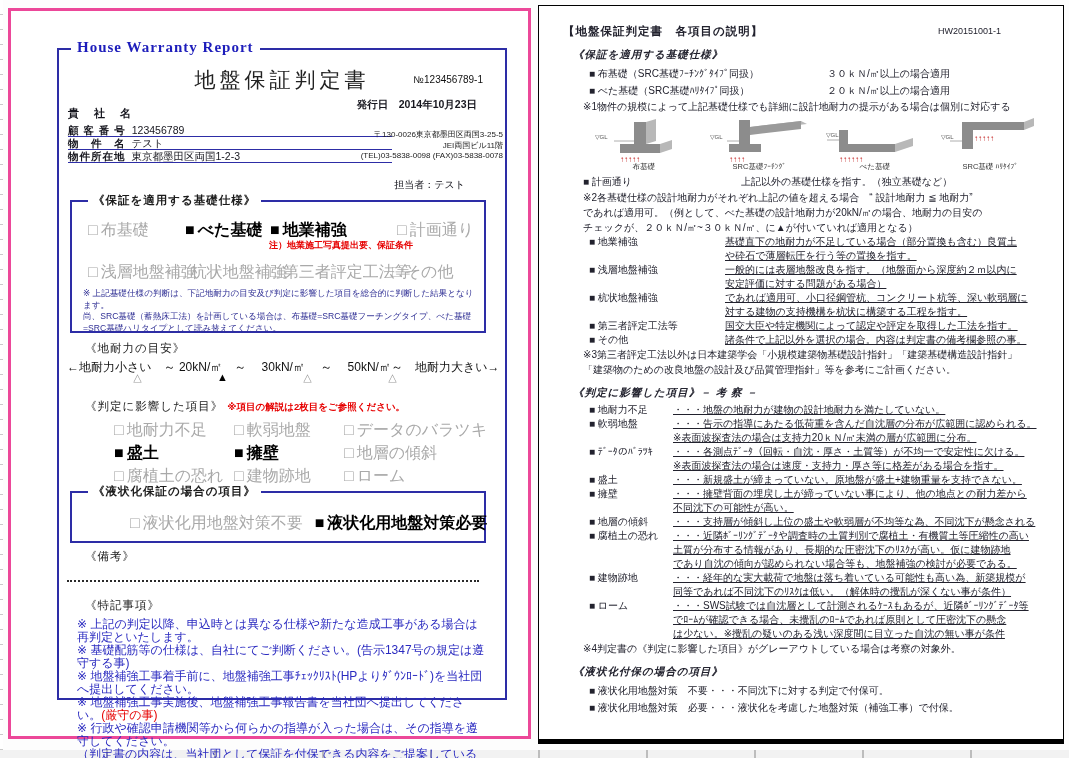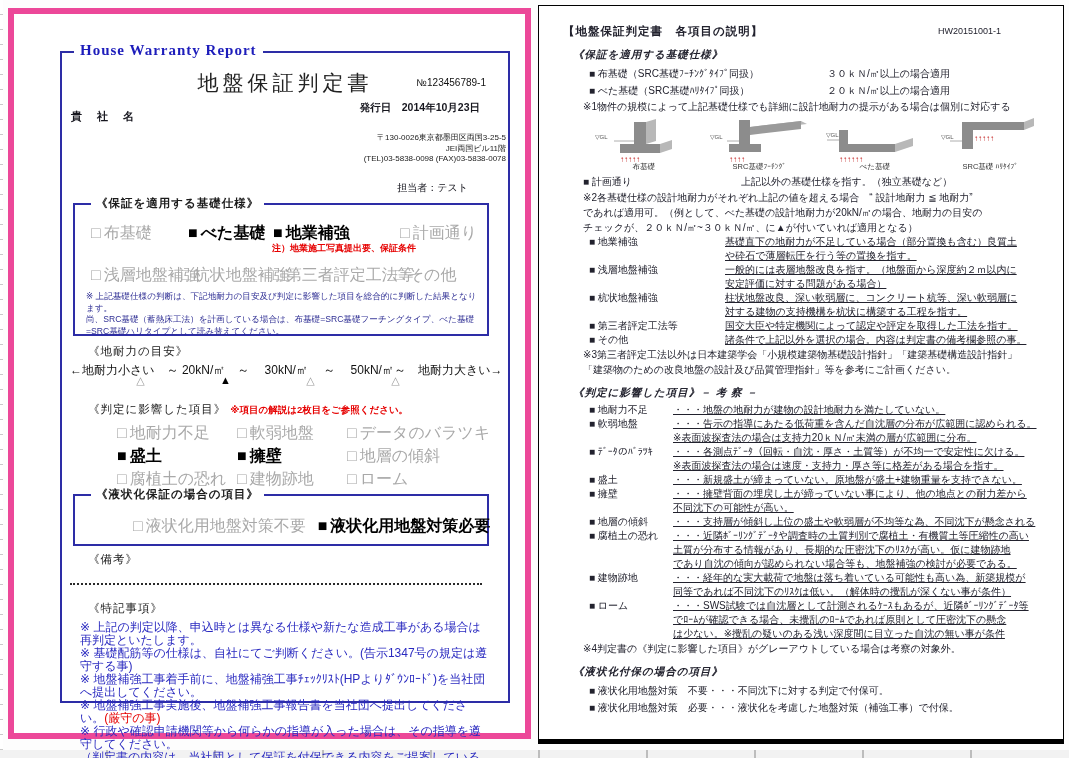--- a/index.html
+++ b/index.html
@@ -6,21 +6,21 @@
   html,body { width:1069px; height:758px; background:#ffffff; overflow:hidden;
     font-family:"Liberation Sans","DejaVu Sans",sans-serif; color:#16161e; }
   .canvas { position:relative; width:1069px; height:758px; background:#fdfdfd; }
   .ruler-left { position:absolute; left:0; top:0; width:3px; height:758px;
     background:repeating-linear-gradient(to bottom,#fff 0 14px,#c9c9c9 14px 15px); }
   .ruler-bottom { position:absolute; left:0; bottom:0; width:1069px; height:8px;
     background:repeating-linear-gradient(to right,#f2f2f2 0 106px,#bdbdbd 106px 108px); }
 
   
   .page-left { position:absolute; left:8px; top:8px; width:523px; height:731px;
-    background:#fff; border:6px solid #ec4899; }
+    background:#fff; border:3px solid #ec4899; }
   .hw-fieldset { position:absolute; left:46px; top:37px; width:450px; height:652px;
     border:2px solid #2d2da6; }
   .hw-legend { position:absolute; left:12px; top:-11px; background:#fff; padding:0 6px;
     font-family:"Liberation Serif","DejaVu Serif",serif; font-weight:bold;
     font-size:15px; color:#1d1dbb; letter-spacing:1px; }
   .report-no { position:absolute; right:22px; top:24px; font-size:10px; color:#111; }
   .doc-title { position:absolute; left:0; top:16px; width:100%; text-align:center;
     font-size:21px; letter-spacing:4px; color:#222; }
   .issue-date { position:absolute; right:28px; top:48px; font-size:10.5px; font-weight:bold; }
   .company-row { position:absolute; left:9px; top:56px; font-size:11px; font-weight:bold; letter-spacing:2px; }
@@ -100,20 +100,37 @@
   <div class="ruler-bottom"></div>
 
   <div class="page-left">
     <div class="hw-fieldset">
       <span class="hw-legend">House Warranty Report</span>
       <span class="report-no">№123456789-1</span>
       <div class="doc-title">地盤保証判定書</div>
       <div class="issue-date">発行日　2014年10月23日</div>
       <div class="company-row">貴　社　名</div>
 
+      <div class="fields">
+
+          <div class="field-row">
+            <span class="f-label">顧 客 番 号</span>
+            <span class="f-value">123456789</span>
+          </div>
+
+          <div class="field-row">
+            <span class="f-label">物　件　名</span>
+            <span class="f-value">テスト</span>
+          </div>
+
+          <div class="field-row">
+            <span class="f-label">物件所在地</span>
+            <span class="f-value">東京都墨田区両国1-2-3</span>
+          </div>
+        </div>
 
       <div class="issuer">
 
       <div>〒130-0026東京都墨田区両国3-25-5</div>
           <div>JEI両国ビル11階</div>
           <div>(TEL)03-5838-0098 (FAX)03-5838-0078</div>
         </div>
       <div class="staff">担当者：テスト</div>
 
       <div class="sub-box box-foundation">
@@ -333,21 +350,21 @@
         </div>
 
         <div class="dl-row">
           <span class="t">■ 浅層地盤補強</span>
           <span class="d">一般的には表層地盤改良を指す。（地盤面から深度約２ｍ以内に
 安定評価に対する問題がある場合）</span>
         </div>
 
         <div class="dl-row">
           <span class="t">■ 杭状地盤補強</span>
-          <span class="d">柱状地盤改良、深い軟弱層に、コンクリート杭等、深い軟弱層に
+          <span class="d">であれば適用可、小口径鋼管杭、コンクリート杭等、深い軟弱層に
 対する建物の支持機構を杭状に構築する工程を指す。</span>
         </div>
 
         <div class="dl-row">
           <span class="t">■ 第三者評定工法等</span>
           <span class="d">国交大臣や特定機関によって認定や評定を取得した工法を指す。</span>
         </div>
 
         <div class="dl-row">
           <span class="t">■ その他</span>

